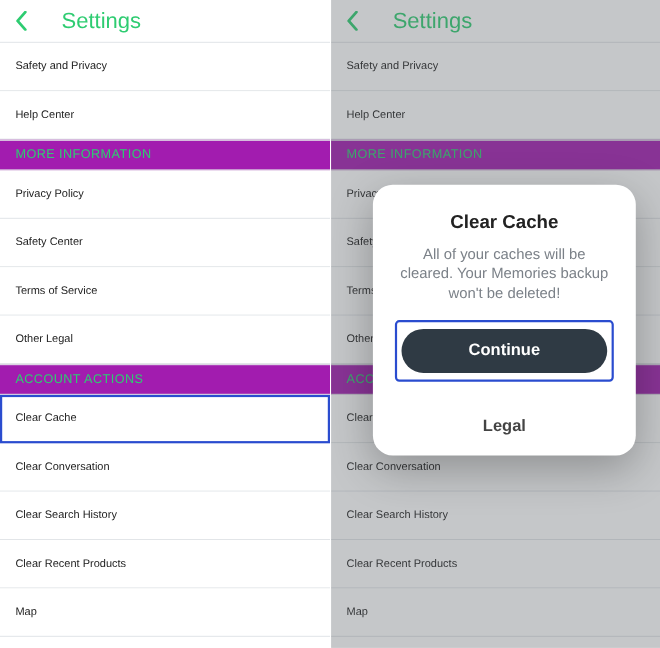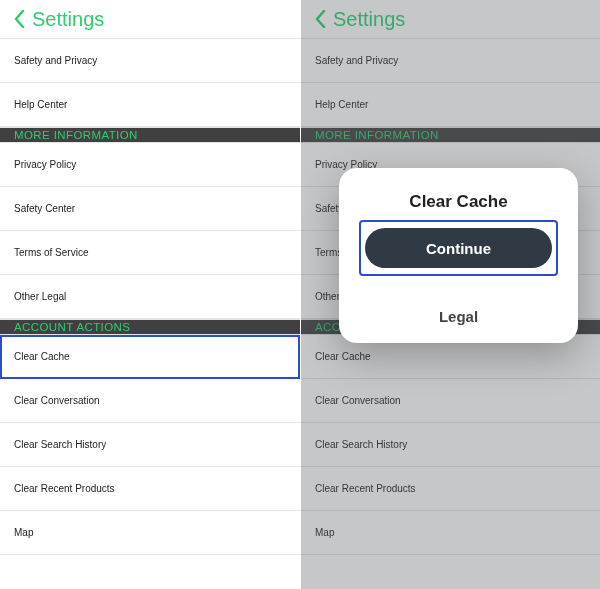--- a/index.html
+++ b/index.html
@@ -22,20 +22,21 @@
     inset: 0;
     background: rgba(90,95,100,0.35);
     pointer-events: none;
   }
   .header {
     display: flex;
     align-items: center;
     height: 38px;
     padding: 0 12px;
     color: #2ecc71;
+    gap: 24px;
   }
   .back {
     width: 14px;
     height: 22px;
     display: flex;
     align-items: center;
     justify-content: center;
     margin-right: 6px;
   }
   .back svg { display: block; }
@@ -56,29 +57,29 @@
     font-size: 10px;
     color: #222;
     border-bottom: 1px solid #e2e5e8;
     background: #fff;
   }
   .row.highlight {
     outline: 2px solid #2a4ccf;
     outline-offset: -2px;
   }
   .section-header {
-    height: 16px;
+    height: 28px;
     padding: 0 14px;
     display: flex;
     align-items: center;
     font-size: 11.5px;
     letter-spacing: 0.4px;
     font-weight: 500;
     color: #2ecc71;
-    background: #404040;
+    background: #a21caf;
     border-top: 1px solid #e2e5e8;
     border-bottom: 1px solid #e2e5e8;
     text-transform: uppercase;
   }
   .list-area .row:first-child { border-top: none; }
 
   
   .modal {
     position: absolute;
     left: 38px;
@@ -244,18 +245,19 @@
     <div class="row">
         <span>Map</span>
       </div>
     <div class="row"></div>
   </div>
 
   <div class="dimmer"></div>
 
   <div class="modal">
     <div class="modal-title">Clear Cache</div>
+    <div class="modal-body">All of your caches will be cleared. Your Memories backup won't be deleted!</div>
     <div class="modal-btn-wrap">
       <button class="modal-btn">Continue</button>
     </div>
     <button class="modal-cancel">Legal</button>
   </div>
 </div>
 
 </body></html>

